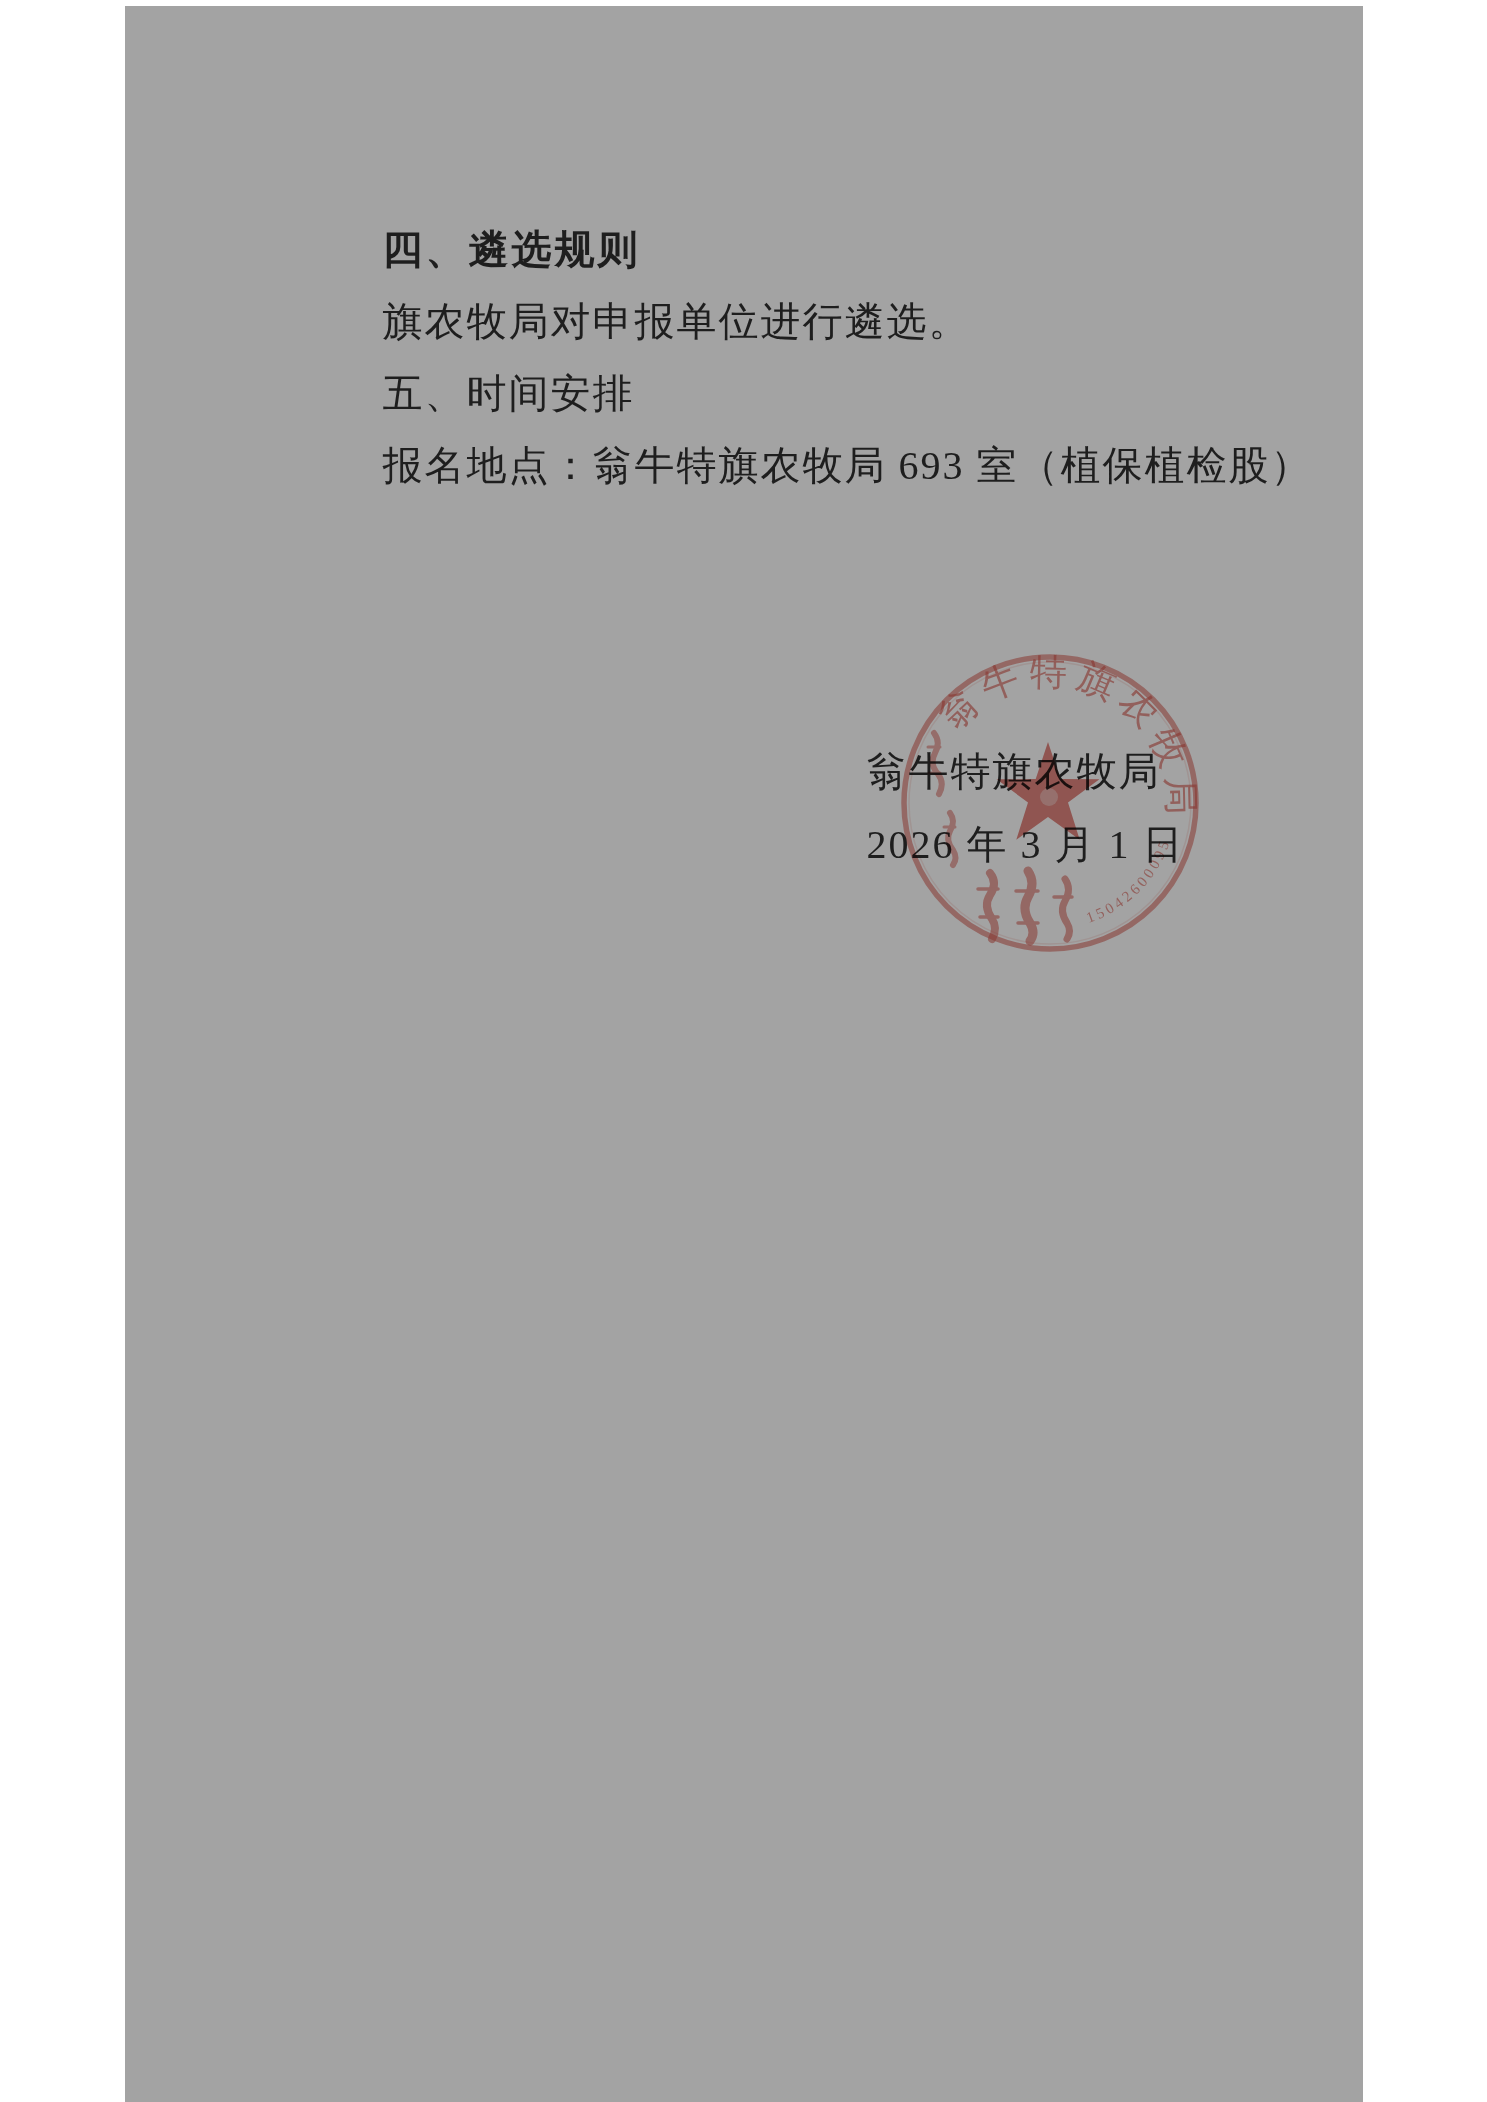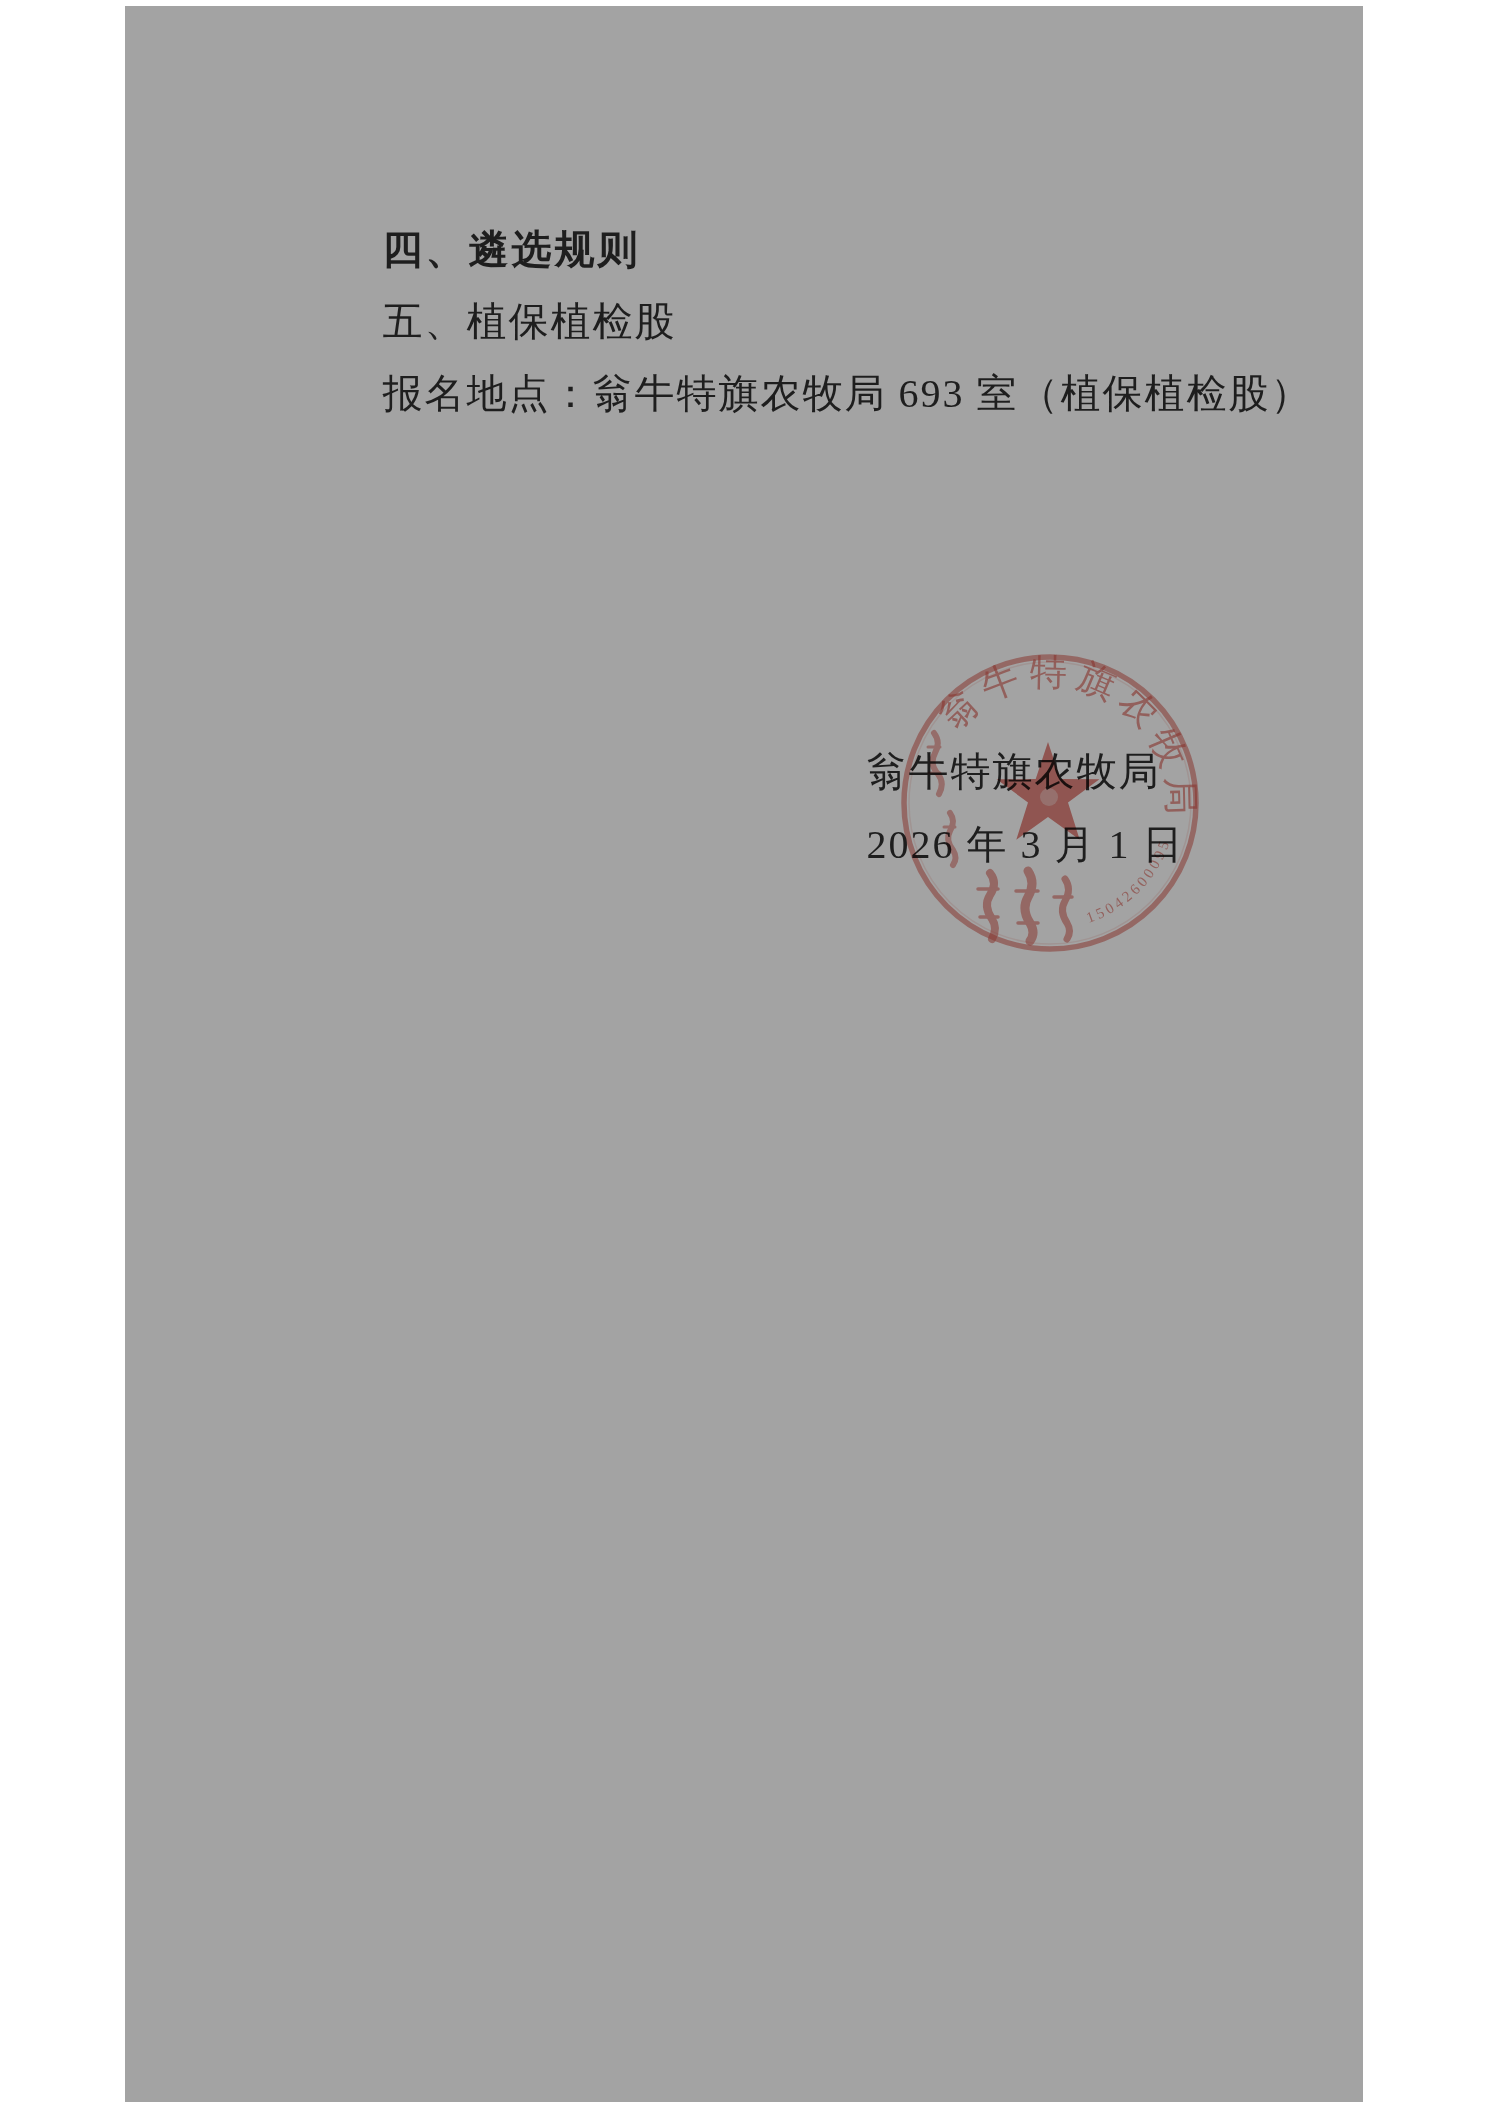--- a/index.html
+++ b/index.html
@@ -63,21 +63,22 @@
     font-family: "Liberation Serif", "DejaVu Serif", serif;
   }
 </style>
 </head>
 <body>
 
 <div class="page">
 
   <div class="content">
     <div class="line bold">四、遴选规则</div>
-    <div class="line">五、植保植检股</div>
+    <div class="line">旗农牧局对申报单位进行遴选。</div>
+    <div class="line">五、时间安排</div>
     <div class="line">报名地点：翁牛特旗农牧局 693 室（植保植检股）</div>
   </div>
 
   <div class="signature">
     <div class="sig-line">翁牛特旗农牧局</div>
     <div class="sig-line">2026 年 3 月 1 日</div>
   </div>
 
   <div class="stamp">
     <svg viewBox="0 0 304 304" xmlns="http://www.w3.org/2000/svg">

